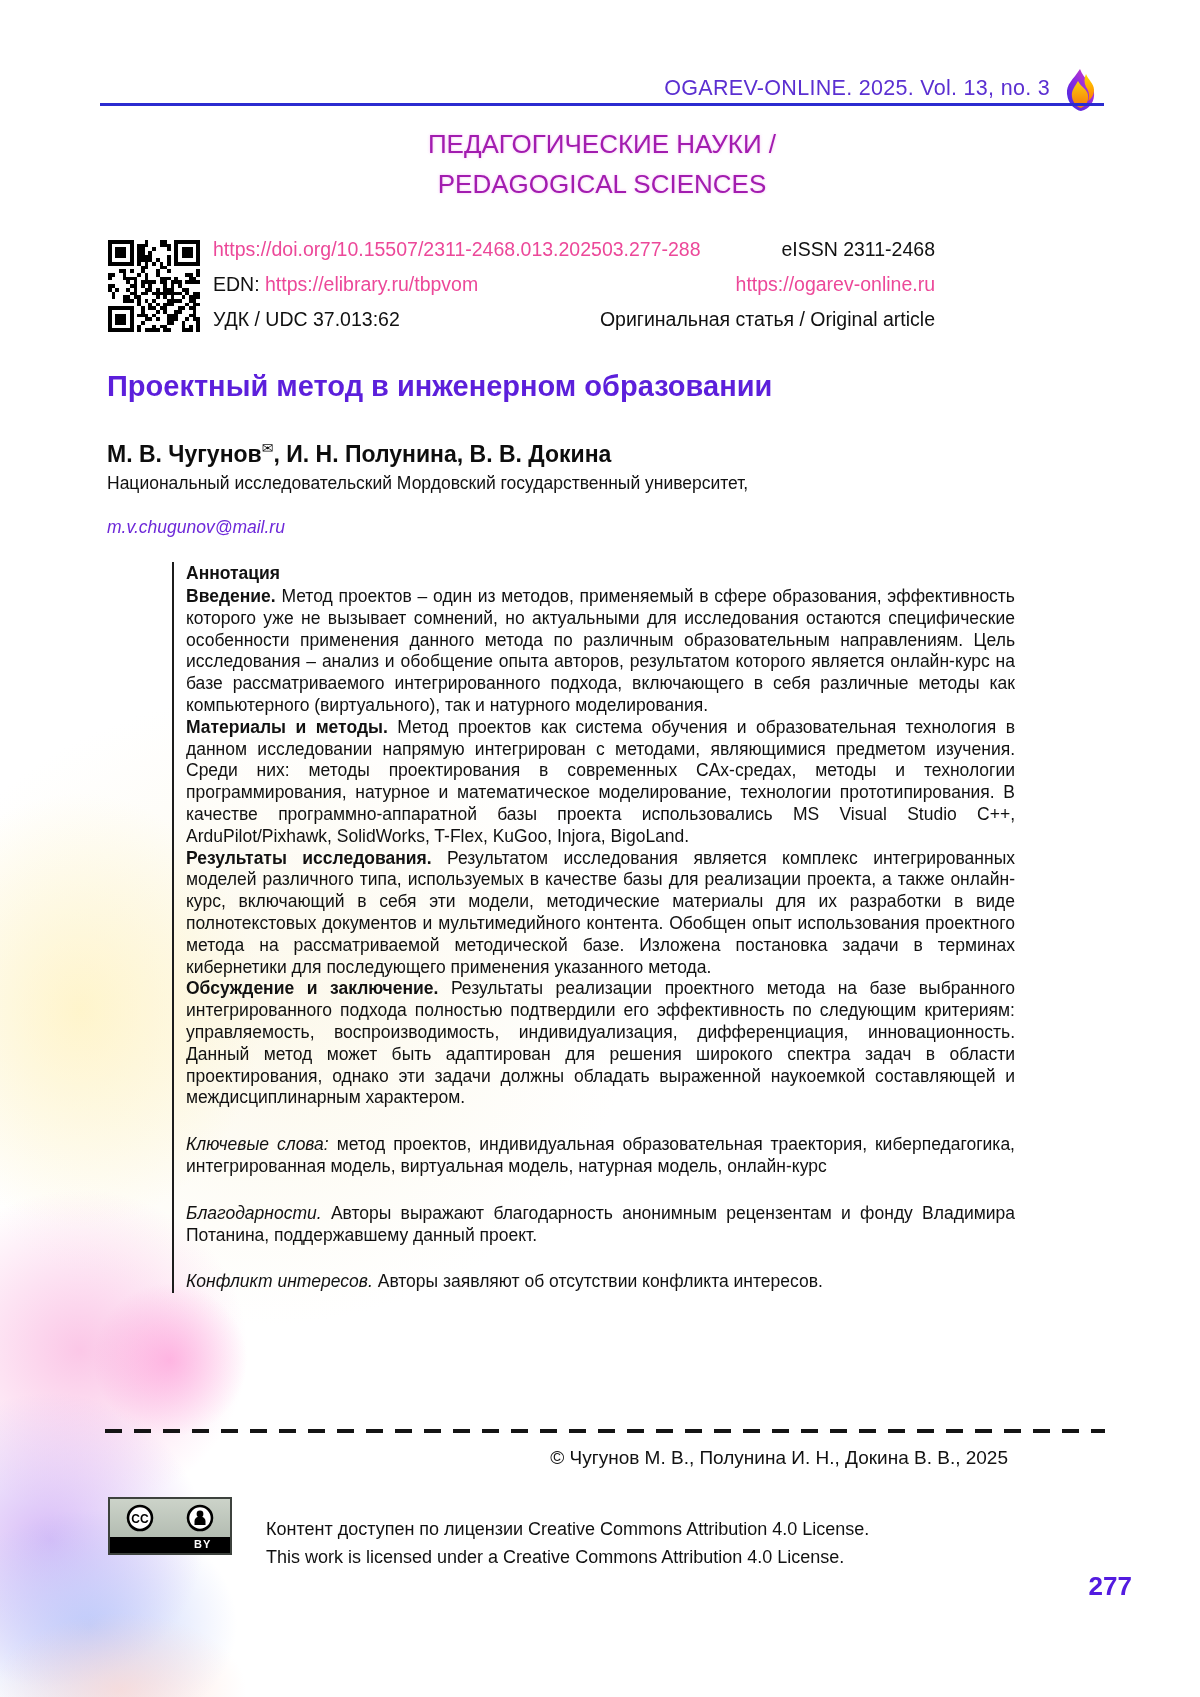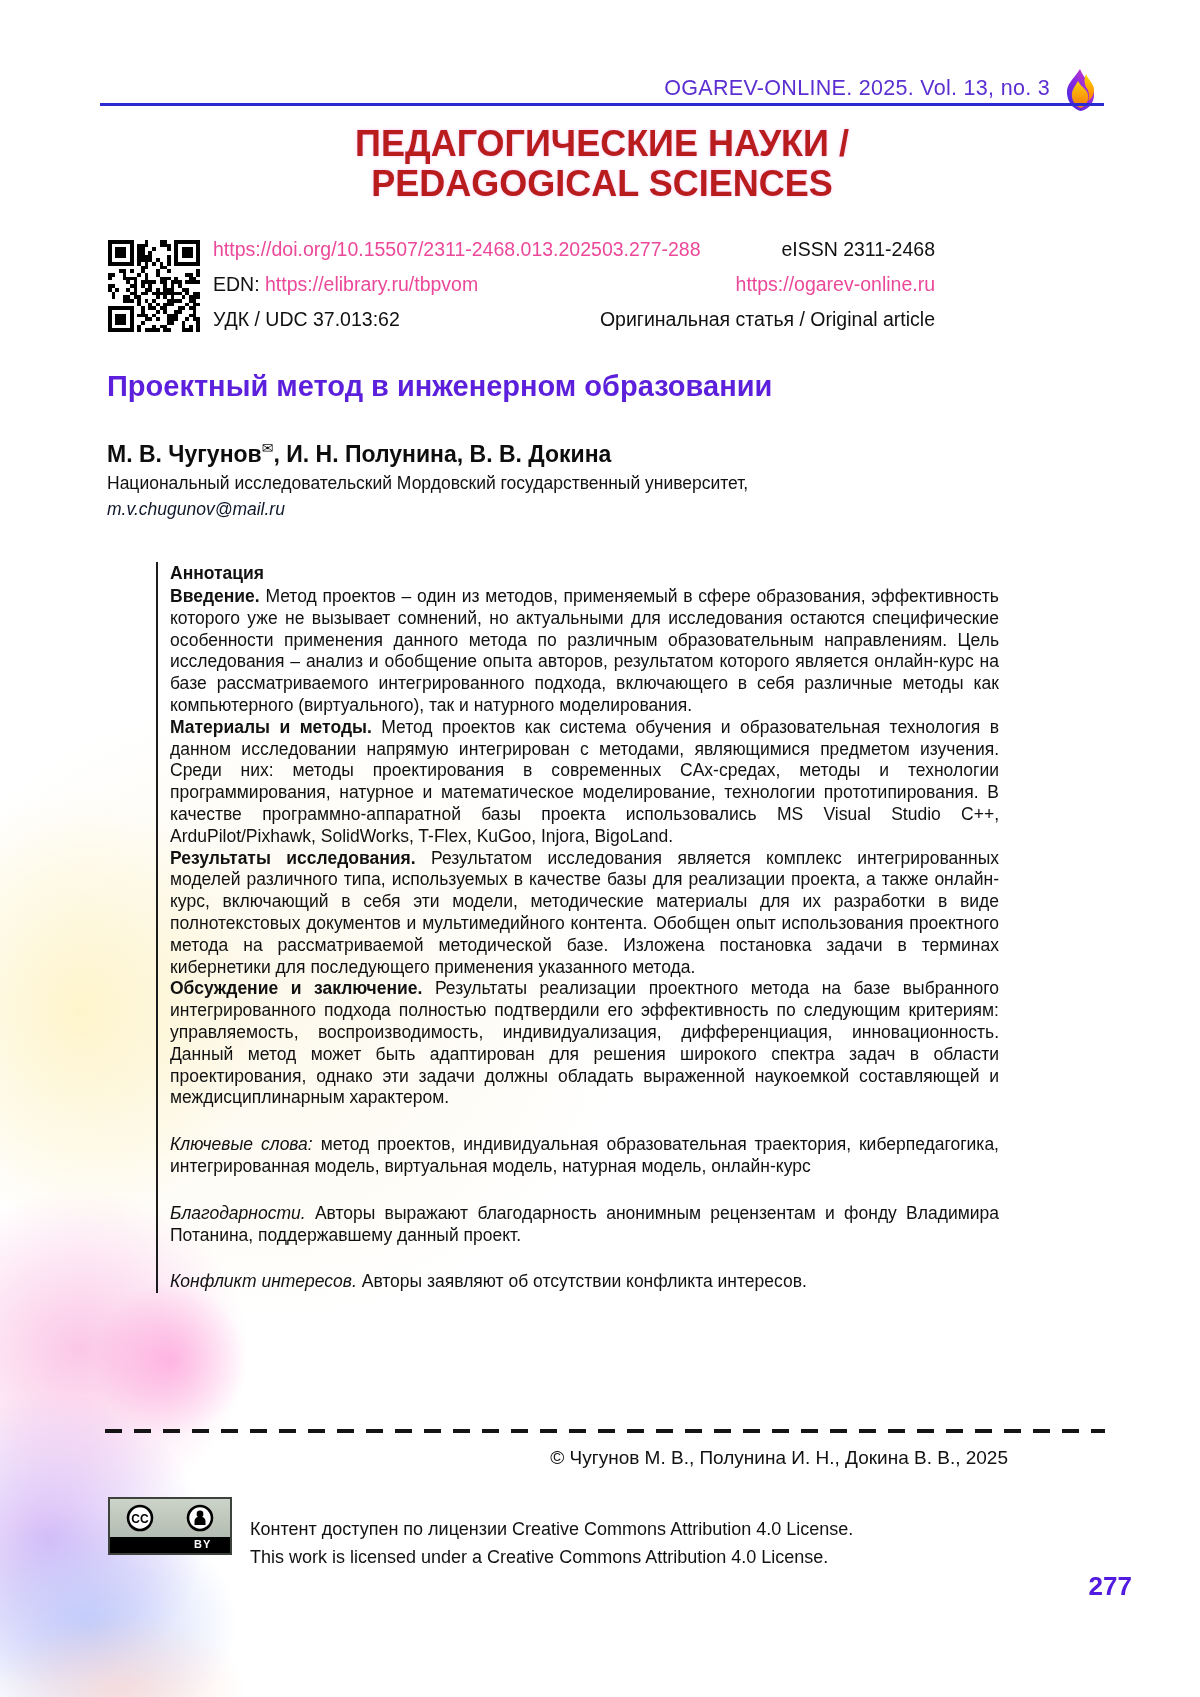--- a/index.html
+++ b/index.html
@@ -21,57 +21,57 @@
   .z { position:absolute; z-index:2; }
 
   
   .journal-line { top:76px; right:150px; color:#5b2fd1; font-size:21.5px; letter-spacing:0.3px; white-space:nowrap; }
   .logo { top:68px; right:98px; width:44px; height:44px; }
   .header-rule { top:103px; left:100px; width:1004px; height:3px; background:#2b2bd0; }
 
   
   .section-heading {
     top:124px; left:100px; width:1004px; text-align:center;
-    font-weight:bold; font-size:36px; line-height:40px; color:#b91c1c;
+    font-weight:normal; font-size:26px; line-height:40px; color:#a21caf;
     text-shadow:0 0 3px rgba(228,62,228,0.35);
   }
 
   
   .qr { left:108px; top:240px; width:92px; height:92px; }
   .meta-rows { left:213px; top:238px; width:722px; font-size:19.5px; }
   .meta-row { display:flex; justify-content:space-between; margin-bottom:13px; line-height:22px; }
   a.lnk, .lnk { color:#ec4899; text-decoration:none; }
   .meta-left { white-space:nowrap; }
   .meta-right { white-space:nowrap; text-align:right; }
 
   
   .article-title { top:370px; left:107px; width:960px; font-size:29px; font-weight:bold; color:#5c1fdb; }
   .authors { top:440px; left:107px; width:960px; font-size:23px; font-weight:bold; color:#0d0d0d; }
   .authors sup { font-size:14px; font-weight:normal; }
   .affil { top:471px; left:107px; width:960px; font-size:17.5px; line-height:24px; }
-  .affil .email { font-style:italic; color:#0f172a; text-decoration:none; display:inline-block; margin-top:2px; }
+  .affil .email { font-style:italic; color:#6d28d9; text-decoration:none; display:inline-block; margin-top:20px; }
 
   
   .abstract {
-    top:562px; left:156px; width:843px;
+    top:562px; left:172px; width:843px;
     border-left:2px solid #1c1c1c; padding-left:12px; box-sizing:border-box;
     font-size:17.5px; line-height:21.8px; text-align:justify;
   }
   .abstract h3 { margin:0 0 1px 0; font-size:17.5px; line-height:23px; }
   .abstract p { margin:0; }
   .lead-b { font-weight:bold; }
   .lead-i { font-style:italic; }
   .gap { margin-top:25px !important; }
 
   
   .dashes { top:1429px; left:105px; width:1000px; height:4px;
     background:repeating-linear-gradient(90deg,#141414 0 17px, transparent 17px 29px); }
   .copyright { top:1447px; left:165px; width:843px; text-align:right; font-size:19px; }
 
-  .license { top:1497px; left:108px; display:flex; gap:18px; align-items:flex-start; }
+  .license { top:1497px; left:108px; display:flex; gap:34px; align-items:flex-start; }
   .cc-badge { position:relative; width:124px; height:58px; box-sizing:border-box;
     background:linear-gradient(#ccd3c9,#a9b3a8); border:2px solid #3d423d; }
   .cc-badge .icons { position:absolute; top:4px; left:0; width:100%; display:flex; justify-content:space-around; }
   .cc-strip { position:absolute; bottom:0; left:0; width:100%; height:16px; background:#000; }
   .cc-strip span { position:absolute; left:84px; top:1px; color:#fff; font-size:11px; font-weight:bold; letter-spacing:1px; }
   .license-text { font-size:18px; line-height:28px; margin-top:18px; }
 
   .page-number { top:1571px; left:952px; width:180px; text-align:right;
     font-size:26px; font-weight:bold; color:#531be0; }
 </style>

